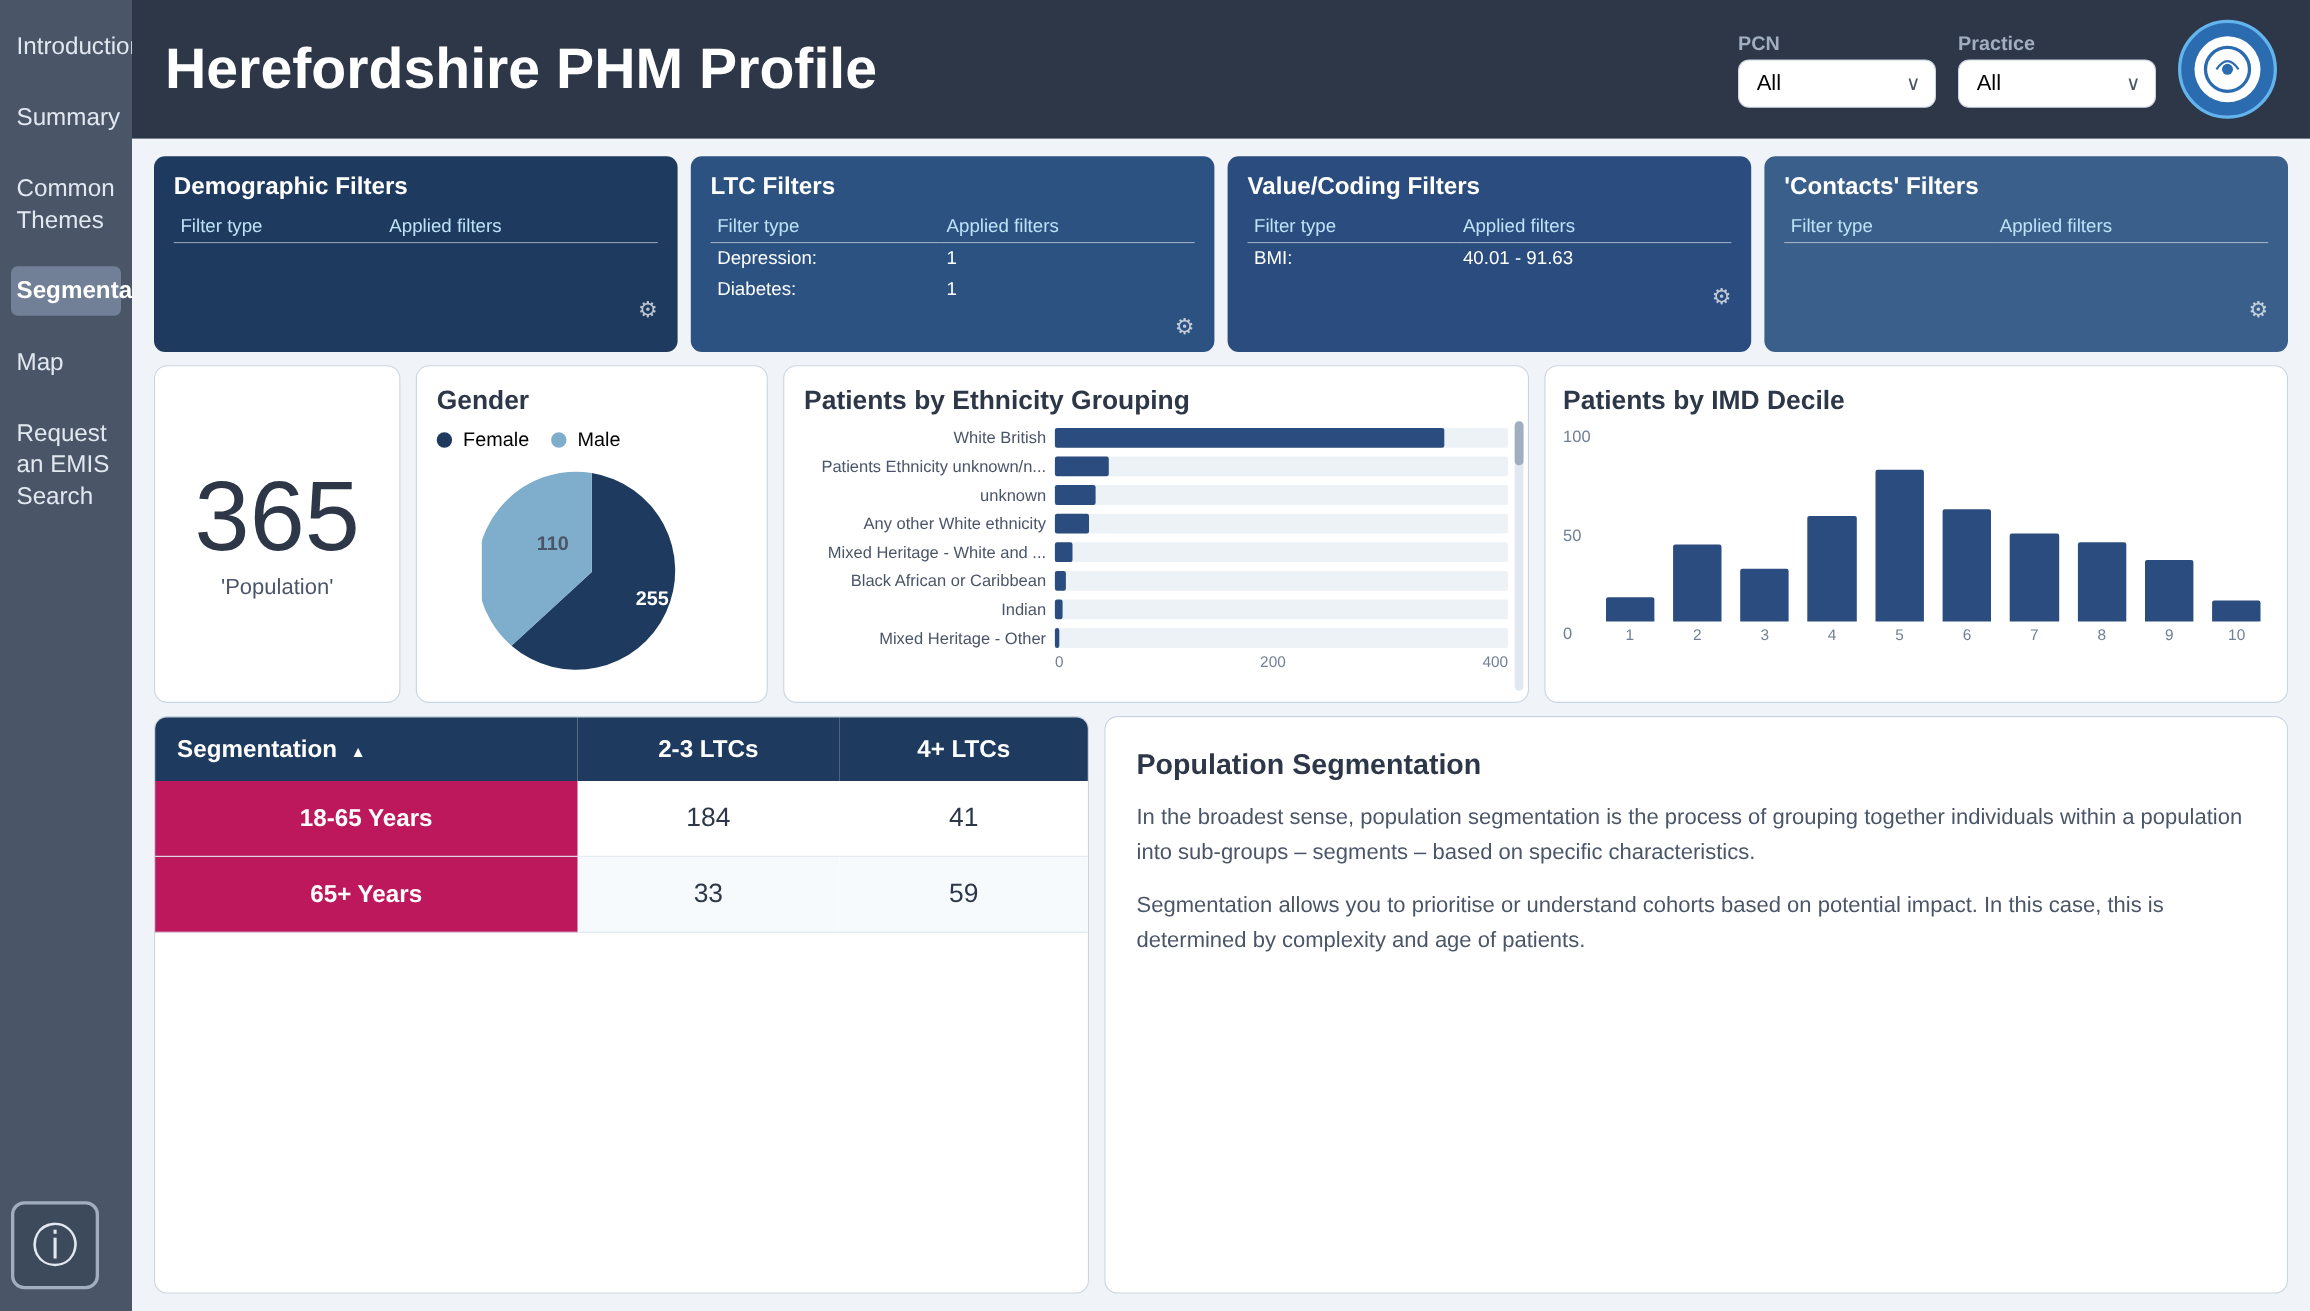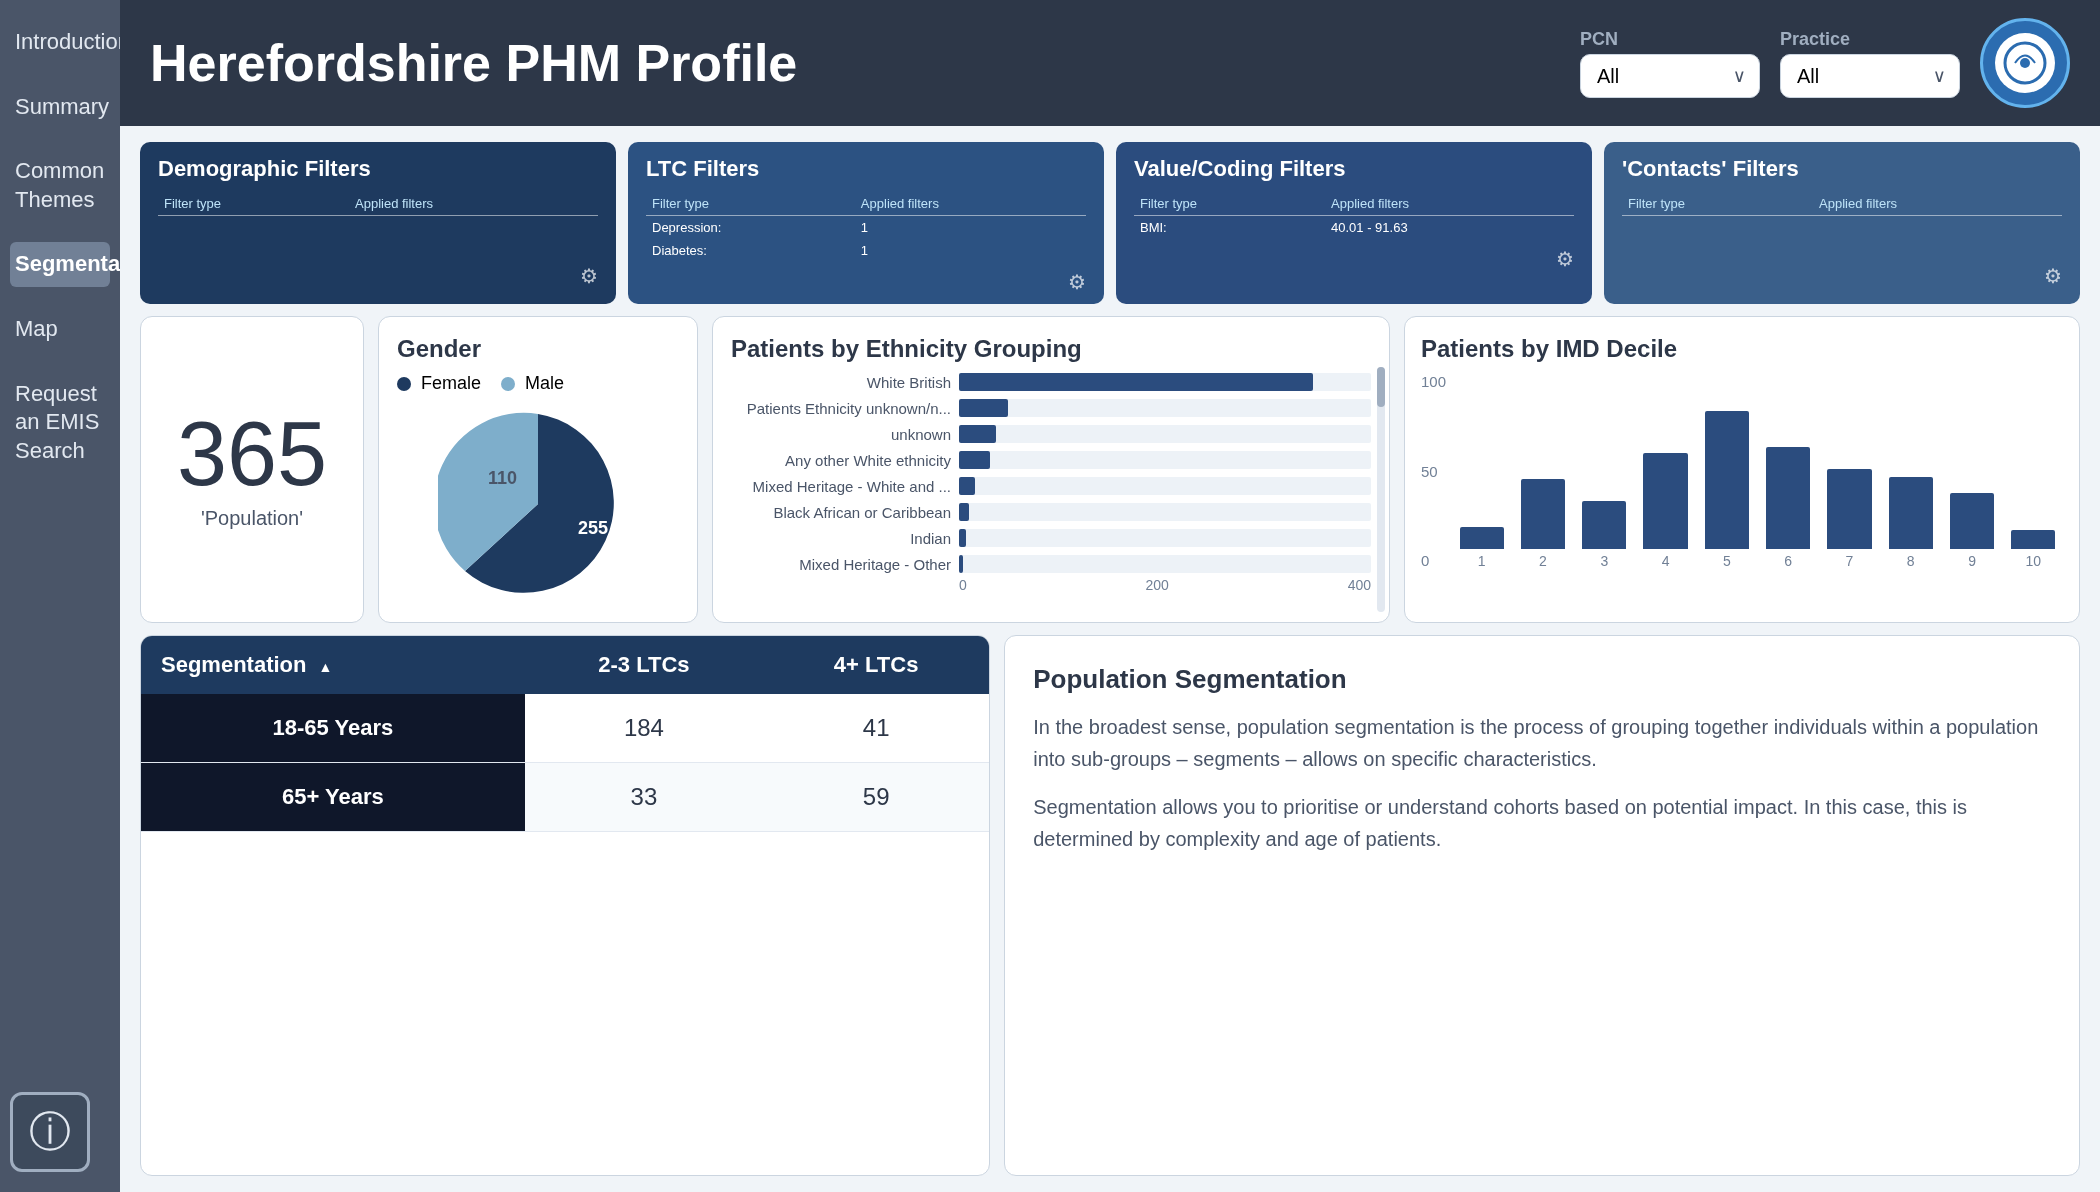--- a/index.html
+++ b/index.html
@@ -144,21 +144,21 @@
     .filter-card.contacts { background: #3a5f8a; color: white; }
 
     .filter-card-title {
       font-size: 22px;
       font-weight: 700;
       margin-bottom: 10px;
     }
     .filter-table {
       width: 100%;
       border-collapse: collapse;
-      font-size: 13px;
+      font-size: 17px;
     }
     .filter-table th {
       color: #bee3f8;
       font-weight: 500;
       text-align: left;
       padding: 4px 6px;
       border-bottom: 1px solid rgba(255,255,255,0.3);
     }
     .filter-table td {
       padding: 4px 6px;
@@ -327,21 +327,21 @@
     }
     .seg-table th:first-child {
       text-align: left;
       margin-top: 23px;
     }
     .seg-table .sort-icon {
       font-size: 14px;
       margin-left: 6px;
     }
     .seg-table tr.age-row td:first-child {
-      background: #0f172a;
+      background: #be185d;
       color: white;
       font-weight: 700;
       font-size: 22px;
       text-align: center;
       padding: 20px;
     }
     .seg-table tr.age-row td {
       font-size: 24px;
       text-align: center;
       padding: 20px;
@@ -702,19 +702,19 @@
             <td>65+ Years</td>
             <td>33</td>
             <td>59</td>
           </tr>
         </tbody>
       </table>
     </div>
 
     <div class="description-box">
       <div class="desc-title">Population Segmentation</div>
-      <div class="desc-text">In the broadest sense, population segmentation is the process of grouping together individuals within a population into sub-groups – segments – allows on specific characteristics.</div>
+      <div class="desc-text">In the broadest sense, population segmentation is the process of grouping together individuals within a population into sub-groups – segments – based on specific characteristics.</div>
       <div class="desc-text">Segmentation allows you to prioritise or understand cohorts based on potential impact. In this case, this is determined by complexity and age of patients.</div>
     </div>
 
   </div>
 
 </div>
 
 </body></html>

